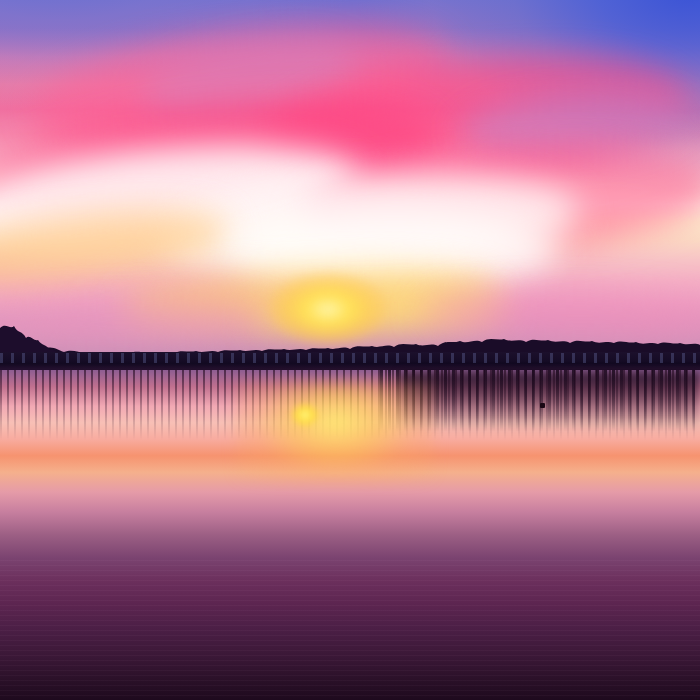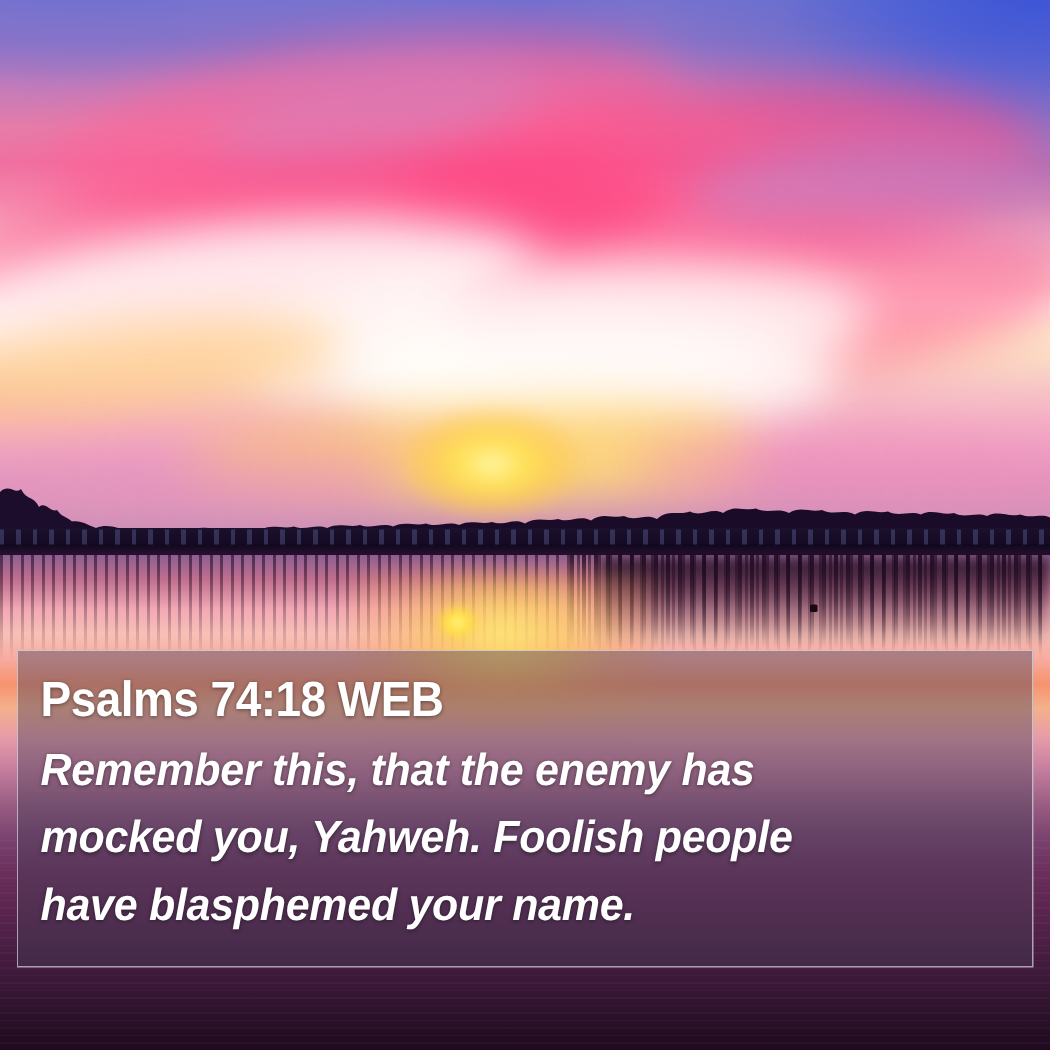--- a/index.html
+++ b/index.html
@@ -405,25 +405,14 @@
 
   <div class="water"></div>
   <div class="water-dark-right"></div>
   <div class="water-reflect"></div>
   <div class="water-reflect2"></div>
   <div class="water-sunpath"></div>
   <div class="water-sunpoint"></div>
   <div class="water-ripples"></div>
   <div class="buoy"></div>
 
-  <div id="verse-panel">
-
-    <div class="verse-ref">Psalms 74:18 WEB</div>
-
-    <div class="verse-body">
-      <div class="verse-line">Remember this, that the enemy has</div>
-      <div class="verse-line">mocked you, Yahweh. Foolish people</div>
-      <div class="verse-line">have blasphemed your name.</div>
-    </div>
-
-  </div>
 
 </div>
 
 </body></html>

